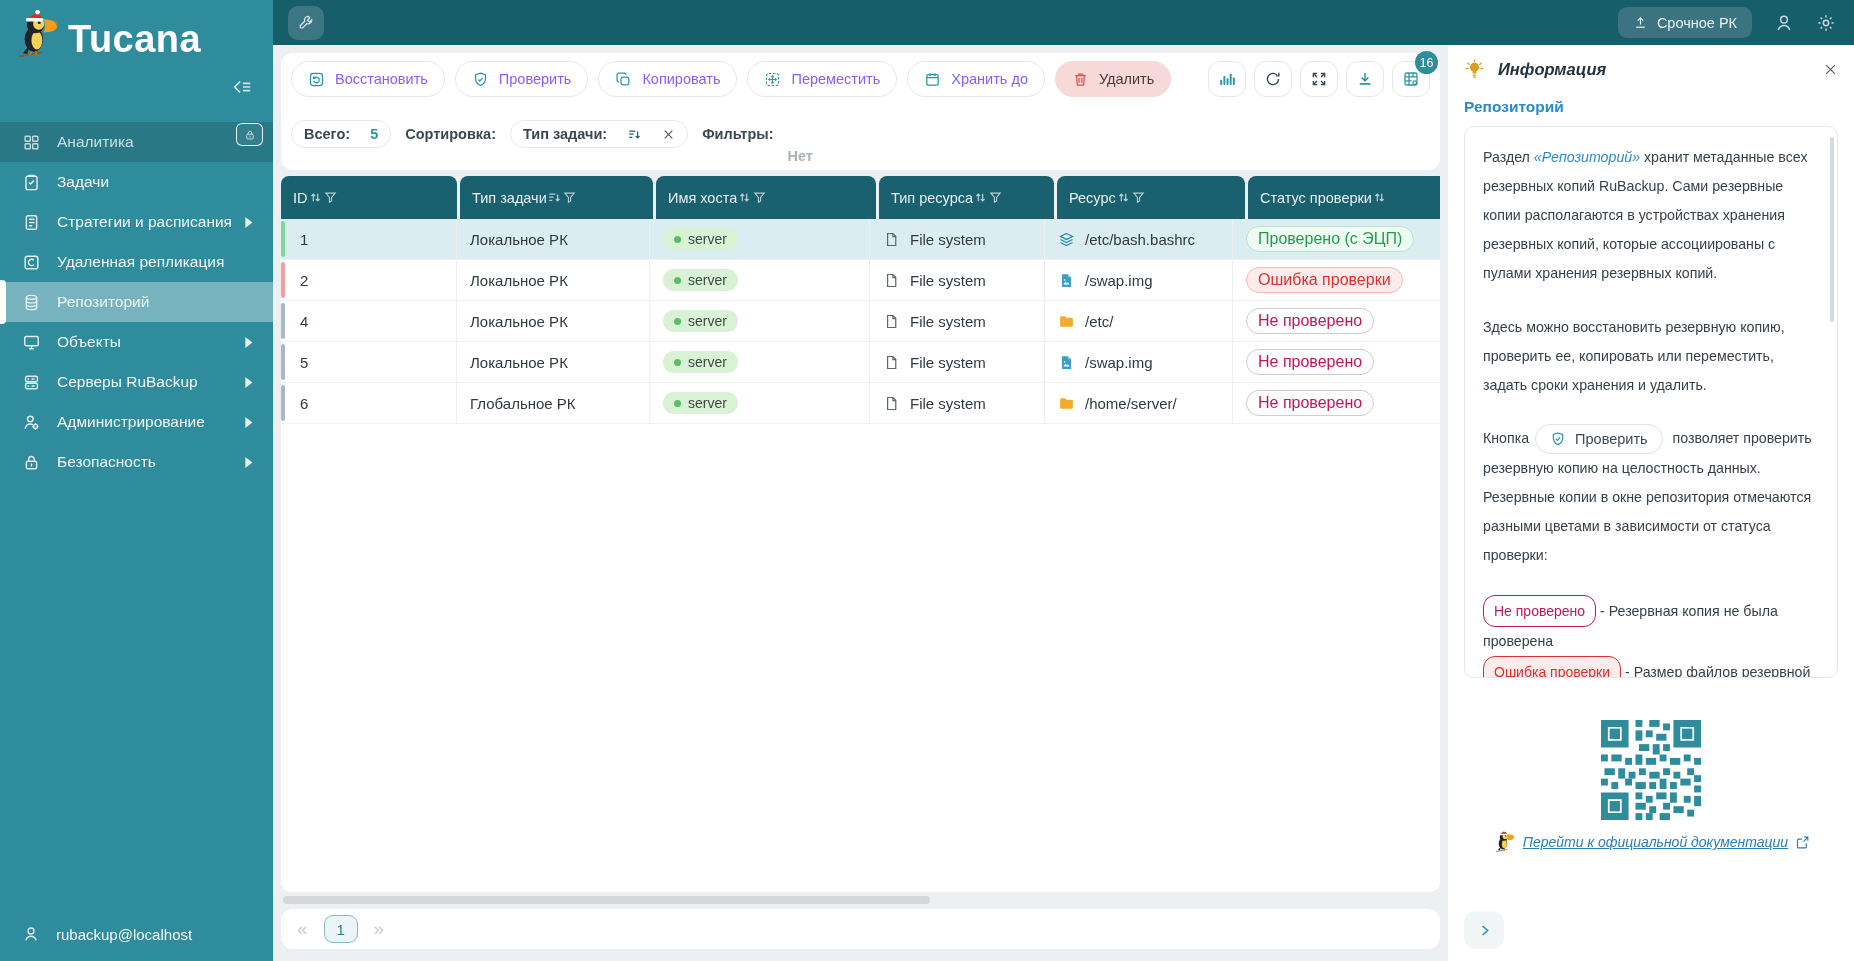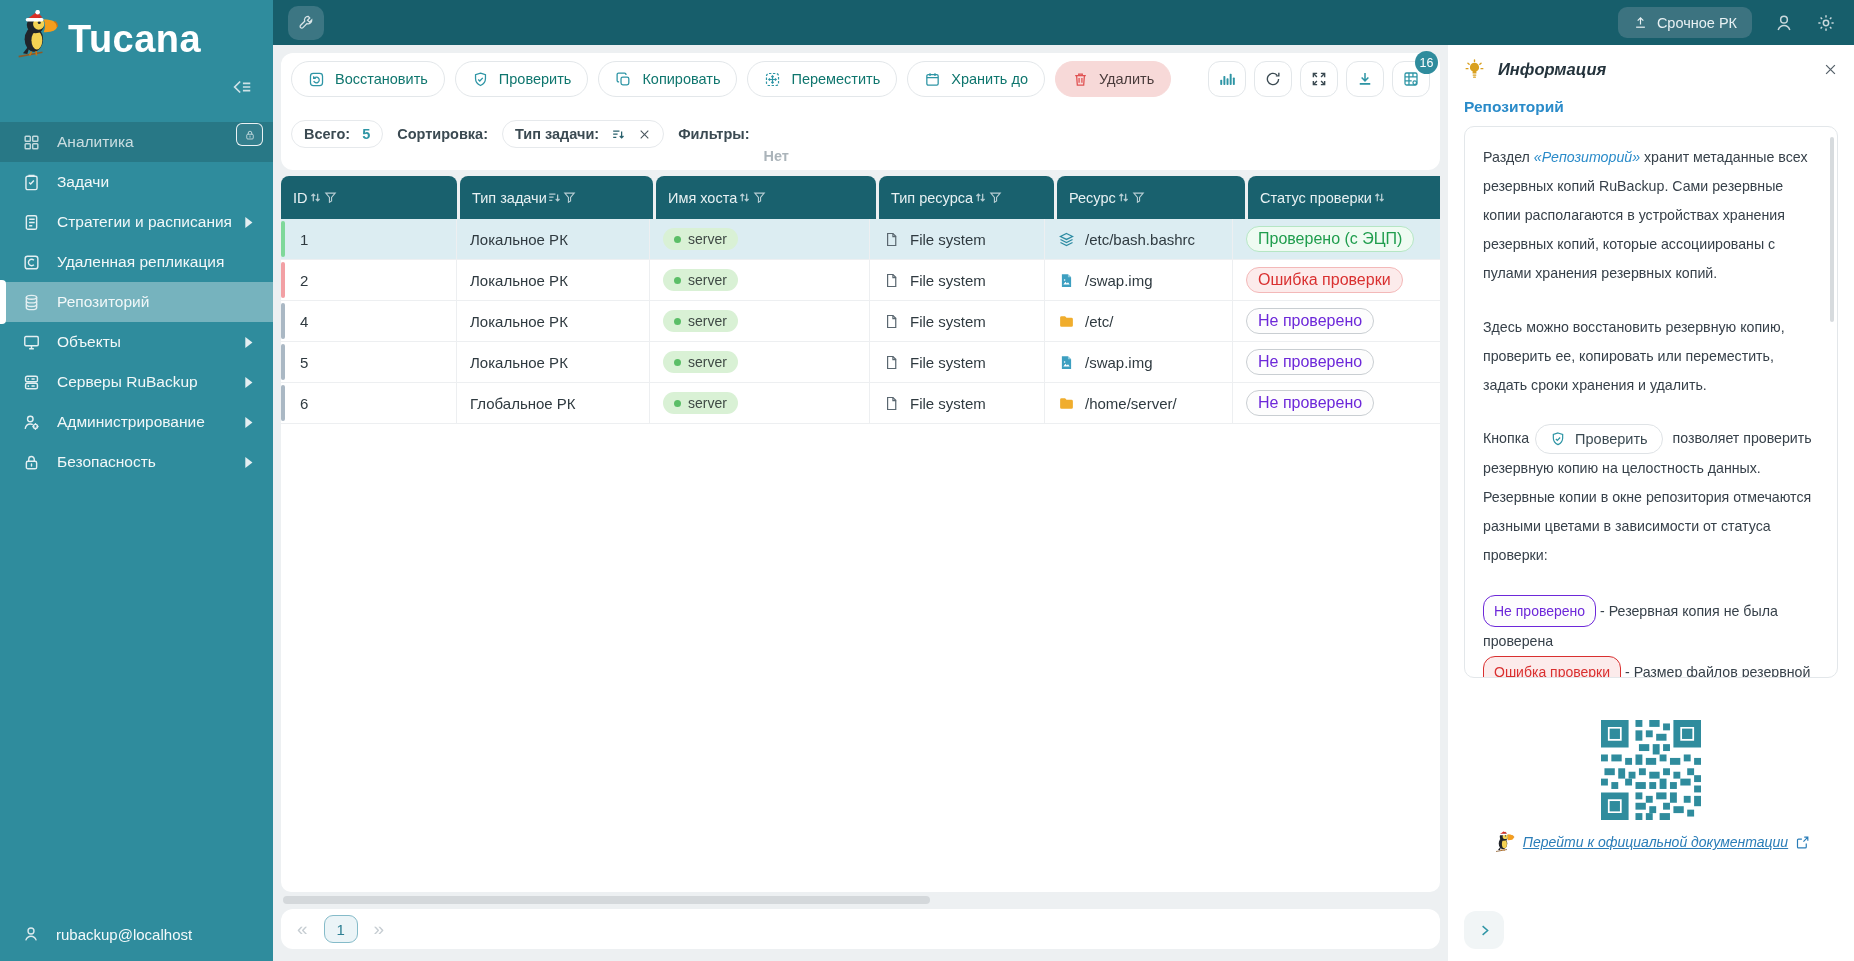--- a/index.html
+++ b/index.html
@@ -34,31 +34,31 @@
   .urgent-btn { display:flex; align-items:center; gap:9px; background:#3C7380; color:#E9F1F3; border:none; height:31px; padding:0 15px; border-radius:9px; font-size:14.5px; font-family:inherit; cursor:pointer; }
   .urgent-btn .ic { width:15px; height:15px; }
   .topbar-icon { width:20px; height:20px; color:#C9D8DC; cursor:pointer; }
 
   .content-row { flex:1; display:flex; min-height:0; }
 
   
   .main-area { flex:1; min-width:0; background:#EDF0F2; padding:8px 8px 0 8px; display:flex; flex-direction:column; }
   .toolbar-card { background:#FFFFFF; border-radius:12px; padding:8px 10px 6px 10px; }
   .btn-row { display:flex; align-items:center; gap:10px; }
-  .pill-btn { display:flex; align-items:center; gap:10px; height:36px; padding:0 16px; background:#FFFFFF; border:1px solid #E3E7EA; border-radius:18px; font-size:14.5px; font-family:inherit; color:#0f766e; cursor:pointer; }
+  .pill-btn { display:flex; align-items:center; gap:10px; height:36px; padding:0 16px; background:#FFFFFF; border:1px solid #E3E7EA; border-radius:18px; font-size:14.5px; font-family:inherit; color:#8b5cf6; cursor:pointer; }
   .pill-btn .ic { width:17px; height:17px; color:#2E95A5; }
   .pill-btn.danger { background:#F7D9D8; border-color:#F7D9D8; color:#4A3B3B; }
   .pill-btn.danger .ic { color:#E05252; }
   .icon-group { margin-left:auto; display:flex; align-items:center; gap:8px; }
   .sq-btn { position:relative; width:38px; height:36px; border:1px solid #E3E7EA; border-radius:12px; background:#fff; display:flex; align-items:center; justify-content:center; color:#3B4A52; cursor:pointer; }
   .sq-btn .ic { width:18px; height:18px; }
   .sq-btn .teal { color:#2E95A5; }
   .count-badge { position:absolute; top:-11px; right:-9px; min-width:23px; height:23px; border-radius:12px; background:#2F8C9D; color:#fff; font-size:12.5px; display:flex; align-items:center; justify-content:center; padding:0 4px; }
   .filter-row { display:flex; align-items:center; gap:14px; margin-top:7px; font-size:14.5px; font-weight:600; color:#3B4A52; }
-  .chip { display:flex; align-items:center; gap:12px; height:28px; padding:0 12px; border:1px solid #E6E9EC; border-radius:14px; background:#fff; font-weight:600; }
+  .chip { display:flex; align-items:center; gap:20px; height:28px; padding:0 12px; border:1px solid #E6E9EC; border-radius:14px; background:#fff; font-weight:600; }
   .chip .val { color:#2E95A5; }
   .chip .ic { width:15px; height:15px; color:#28606C; }
   .chip .x-ic { width:13px; height:13px; color:#4A565E; cursor:pointer; }
   .muted { color:#ABB4BA; font-weight:600;margin-top:44px; }
 
   
   .table-zone { flex:1; display:flex; flex-direction:column; margin-top:6px; min-height:0; }
   .thead { display:flex; gap:3px; }
   .th { background:#19616E; color:#E8F1F3; font-size:14.5px; font-weight:500; height:43px; display:flex; align-items:center; padding:0 12px; border-radius:8px 8px 0 0; overflow:hidden; white-space:nowrap; }
   .th .ic { width:15px; height:15px; color:#B7CDD3; flex:none; cursor:pointer; }
@@ -72,21 +72,21 @@
   .stripe { position:absolute; left:0; top:2px; bottom:2px; width:4px; border-radius:3px; }
   .stripe.green{background:#7FD89A;} .stripe.red{background:#F2A0A4;} .stripe.gray{background:#AAB8C4;}
   .td.id-cell { padding-left:19px; }
   .host-badge { display:inline-flex; align-items:center; gap:7px; background:#D9F1D5; border-radius:12px; padding:3px 11px; font-size:14px; color:#3F4A45; }
   .dot { width:7px; height:7px; border-radius:50%; background:#5BBE67; }
   .file-ic { color:#5A6770; }
   .layers-ic { color:#2E8CA3; }
   .status-pill { display:inline-flex; align-items:center; border-radius:13px; padding:3px 11px; font-size:16px; white-space:nowrap; border:1px solid; }
   .st-success { color:#1F9D4D; border-color:#B5E6C4; background:#EFFBF2; }
   .st-error { color:#D93030; border-color:#F3B8B8; background:#FCEBEB; }
-  .st-none { color:#6d28d9; border-color:#C9CED2; background:#FDFDFD;text-align:right; }
+  .st-none { color:#be185d; border-color:#C9CED2; background:#FDFDFD;text-align:right; }
 
   .hscroll { height:8px; margin:4px 2px 5px 2px; }
   .hscroll .thumb { width:56%; height:8px; background:#D4D8DB; border-radius:4px; cursor:pointer; }
   .pagination-card { background:#fff; border-radius:12px; height:40px; margin-bottom:12px; display:flex; align-items:center; gap:16px; padding-left:16px; }
   .pg-arrow { color:#C6CDD2; font-size:19px; cursor:pointer; user-select:none; }
   .pg-page { width:34px; height:28px; border:1.5px solid #85BBC9; background:#EBF4F7; color:#2D7F93; border-radius:9px; display:flex; align-items:center; justify-content:center; font-size:15px; cursor:pointer; }
 
   
   .info-panel { width:406px; min-width:406px; background:#FFFFFF; position:relative; padding:14px 16px 0 16px; }
   .info-head { display:flex; align-items:center; gap:13px;font-style:italic; }

